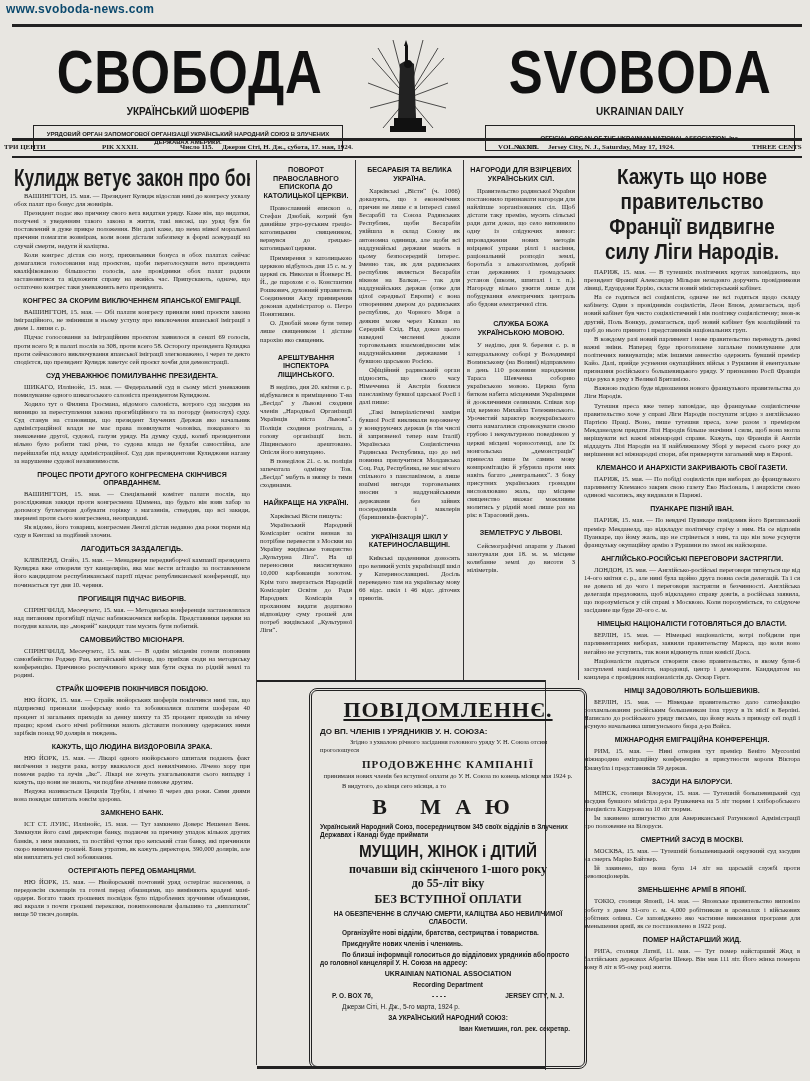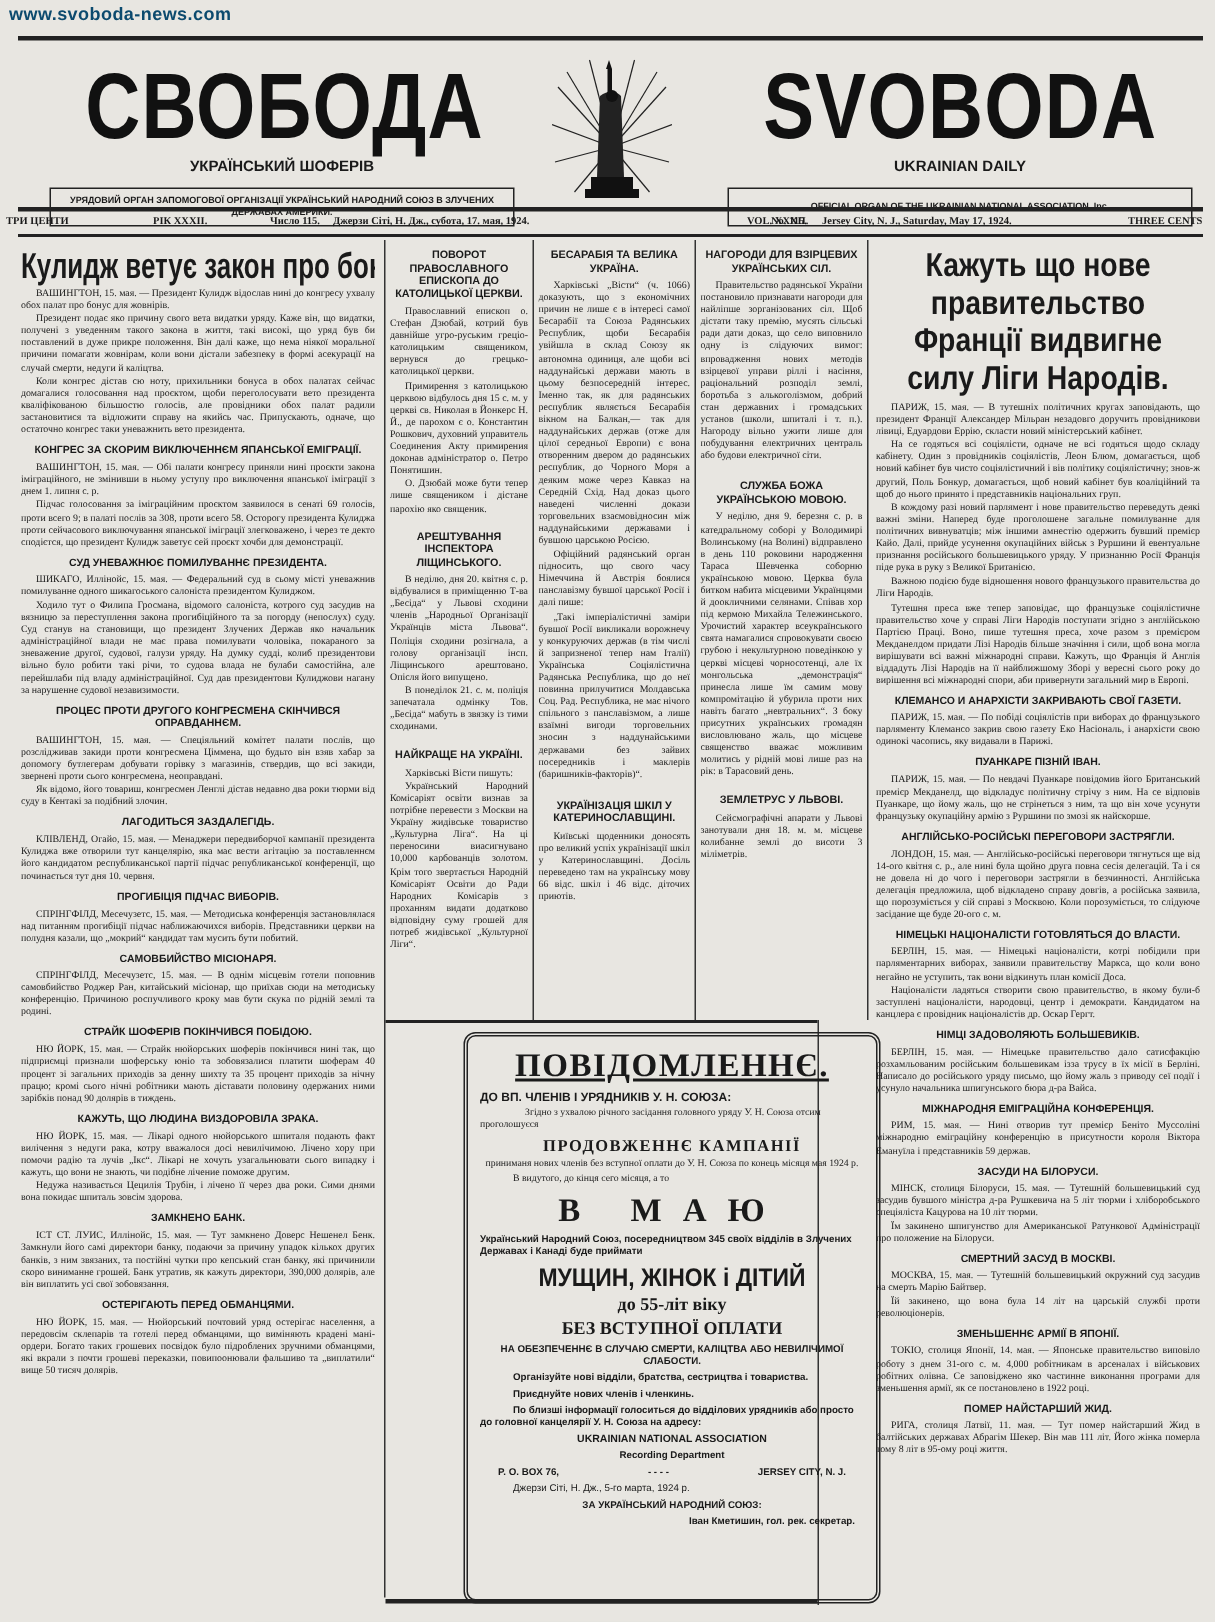--- a/index.html
+++ b/index.html
@@ -258,20 +258,21 @@
   <div class="notice">
     <div class="c n-title">ПОВІДОМЛЕННЄ.</div>
     <div class="n-sub">ДО ВП. ЧЛЕНІВ І УРЯДНИКІВ У. Н. СОЮЗА:</div>
     <div class="n-small" style="text-indent:30px;">Згідно з ухвалою річного засідання головного уряду У. Н. Союза отсим проголошуєся</div>
     <div class="c n-big">ПРОДОВЖЕННЄ КАМПАНІЇ</div>
     <div class="c n-small">приниманя нових членів без вступної оплати до У. Н. Союза по конець місяця мая 1924 р.</div>
     <div class="n-small" style="margin-left:30px;">В видутого, до кінця сего місяця, а то</div>
     <div class="c n-mau">В МАЮ</div>
     <div class="n-line">Український Народний Союз, посередництвом 345 своїх відділів в Злучених Державах і Канаді буде приймати</div>
     <div class="c n-huge">МУЩИН, ЖІНОК і ДІТИЙ</div>
+    <div class="c n-mid">почавши від скінченого 1-шого року</div>
     <div class="c n-mid">до 55-літ віку</div>
     <div class="c n-uppr">БЕЗ ВСТУПНОЇ ОПЛАТИ</div>
     <div class="c n-line">НА ОБЕЗПЕЧЕННЄ В СЛУЧАЮ СМЕРТИ, КАЛІЦТВА АБО НЕВИЛІЧИМОЇ СЛАБОСТИ.</div>
     <div class="n-line" style="margin-left:30px;">Організуйте нові відділи, братства, сестрицтва і товариства.</div>
     <div class="n-line" style="margin-left:30px;">Приєднуйте нових членів і членкинь.</div>
     <div class="n-line" style="text-indent:22px;">По близші інформації голоситься до відділових урядників або просто до головної канцелярії У. Н. Союза на адресу:</div>
     <div class="c n-line" style="font-size:7px;">UKRAINIAN NATIONAL ASSOCIATION</div>
     <div class="c n-line" style="margin-top:0;">Recording Department</div>
     <div class="n-line" style="display:flex;justify-content:space-between;margin:2px 20px;">
       <span>P. O. BOX 76,</span>

